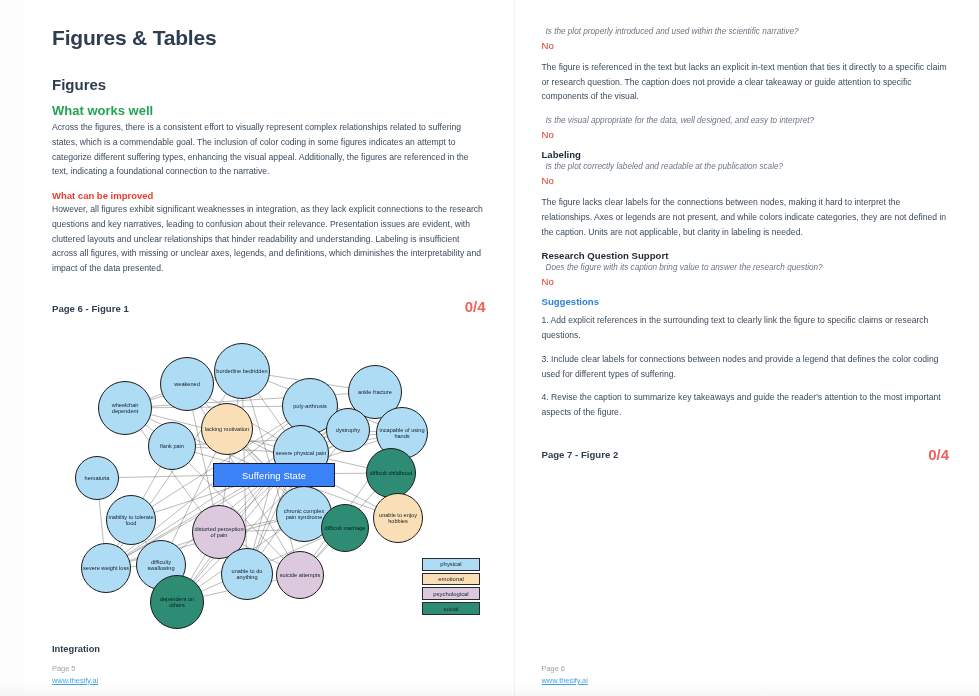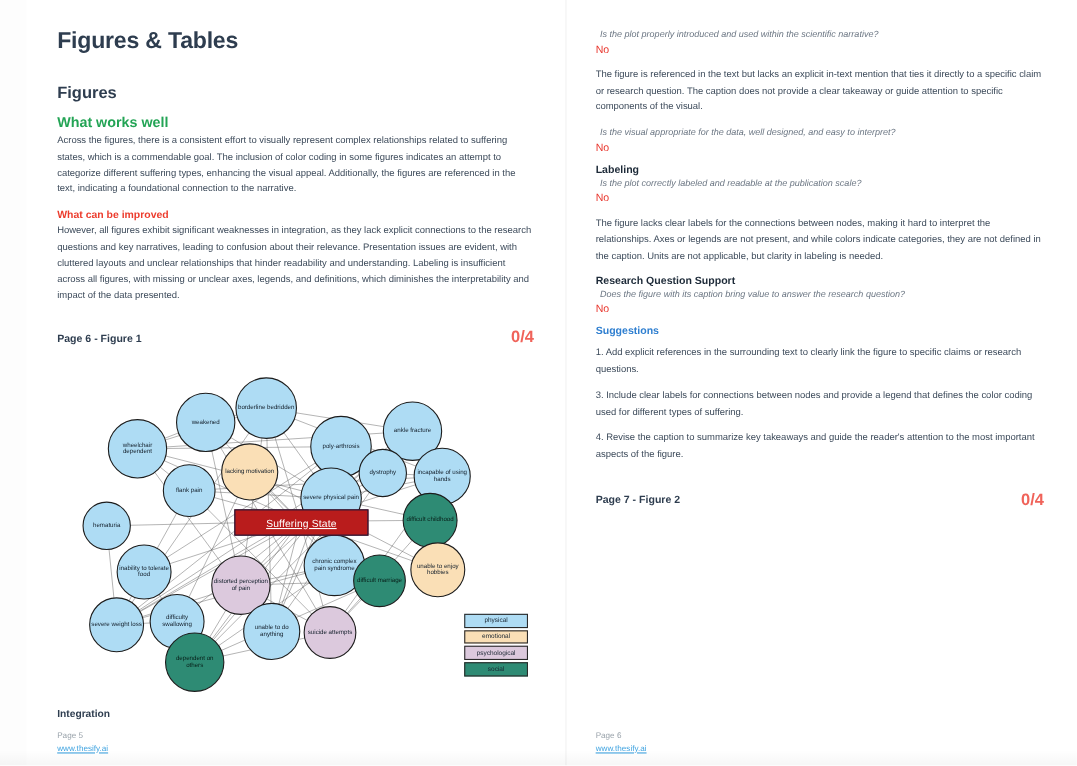--- a/index.html
+++ b/index.html
@@ -319,21 +319,21 @@
           <div class="node c-emotional" style="left: 315px; top: 170px; width: 50px; height: 50px;">unable to enjoy hobbies</div>
           <div class="node c-physical" style="left: 48px; top: 172px; width: 50px; height: 50px;">inability to tolerate food</div>
           <div class="node c-psychological" style="left: 134px; top: 182px; width: 54px; height: 54px;">distorted perception of pain</div>
           <div class="node c-social" style="left: 263px; top: 181px; width: 48px; height: 48px;">difficult marriage</div>
           <div class="node c-physical" style="left: 23px; top: 220px; width: 50px; height: 50px;">severe weight loss</div>
           <div class="node c-physical" style="left: 78px; top: 217px; width: 50px; height: 50px;">difficulty swallowing</div>
           <div class="node c-physical" style="left: 163px; top: 225px; width: 52px; height: 52px;">unable to do anything</div>
           <div class="node c-psychological" style="left: 218px; top: 228px; width: 48px; height: 48px;">suicide attempts</div>
           <div class="node c-social" style="left: 92px; top: 252px; width: 54px; height: 54px;">dependent on others</div>
         </div>
-      <div class="center-node" id="center-node" style="left: 155px; top: 140px; width: 120px; height: 22px; background: #b91c1c; color: rgb(255, 255, 255); text-decoration: underline;">Suffering State</div>
+      <div class="center-node" id="center-node" style="left: 155px; top: 140px; width: 120px; height: 22px; background: #3b82f6; color: rgb(255, 255, 255);">Suffering State</div>
       <div class="legend" id="legend">
           <div class="legend-item" style="background: rgb(174, 220, 244);">physical</div>
           <div class="legend-item" style="background: rgb(250, 223, 182);">emotional</div>
           <div class="legend-item" style="background: rgb(220, 201, 221);">psychological</div>
           <div class="legend-item" style="background: rgb(46, 139, 116);">social</div>
         </div>
     </div>
 
     <div class="integration-head">Integration</div>
 

